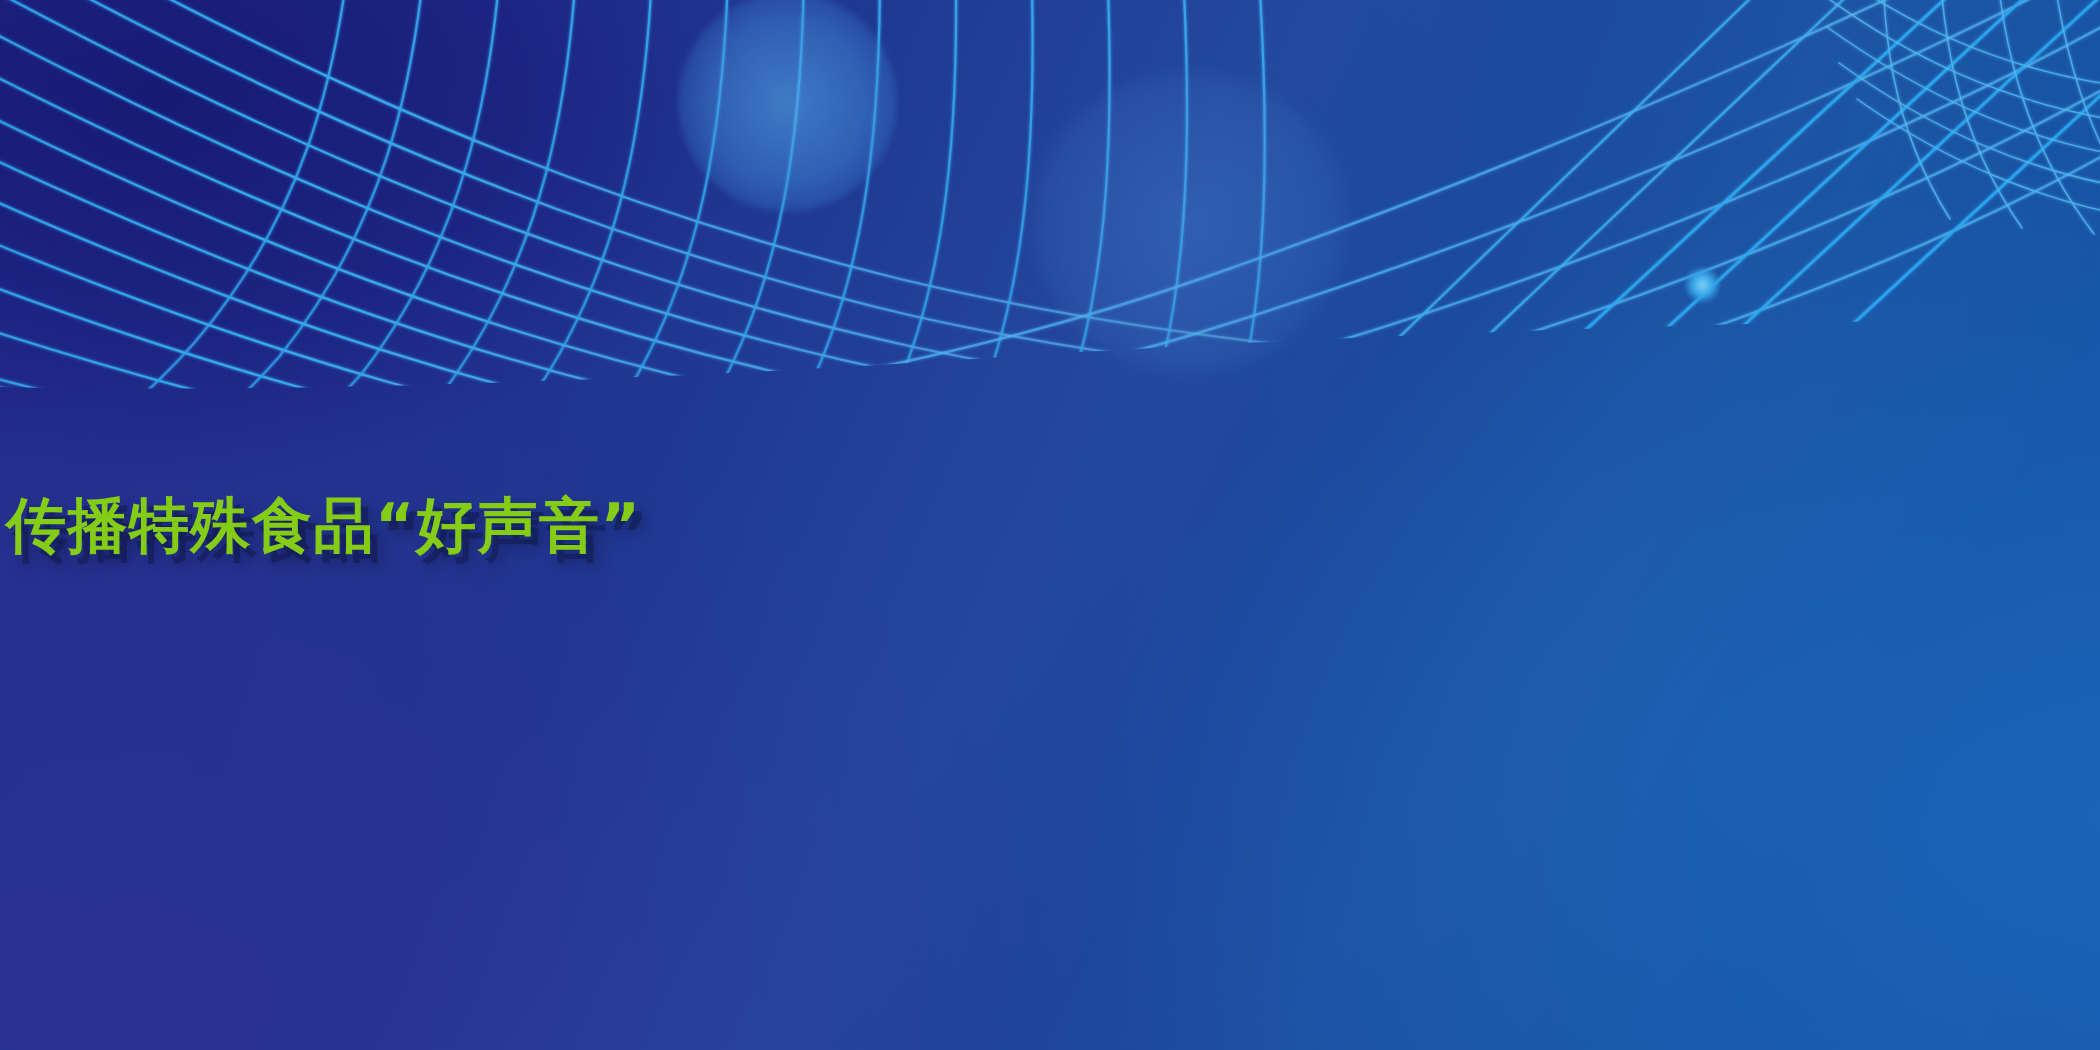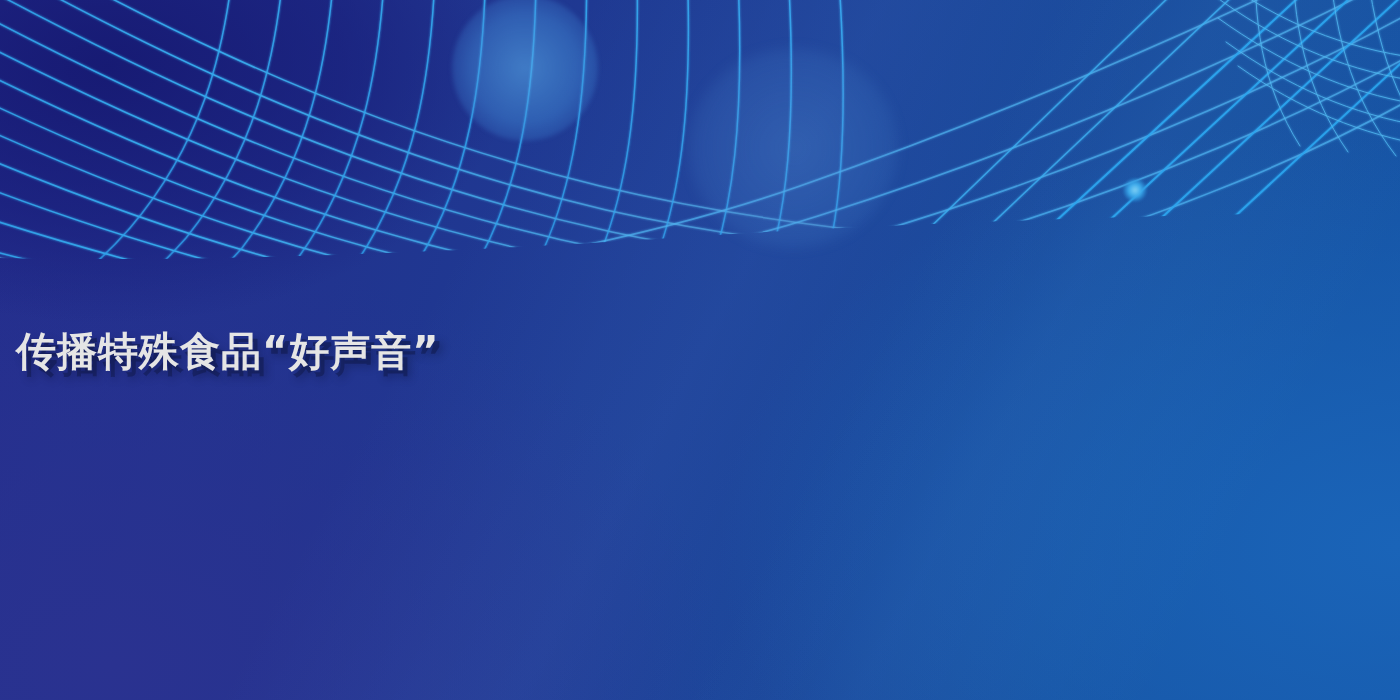--- a/index.html
+++ b/index.html
@@ -90,28 +90,28 @@
   .glow-dot {
     left: 1123px; top: 178px;
     width: 24px; height: 24px;
     background: radial-gradient(circle at 50% 50%,
       #7fd0f5 0%, #39a7ea 38%, rgba(40,140,215,0.35) 66%, rgba(40,140,215,0) 100%);
     filter: blur(1.2px);
   }
   
   .headline {
     position: absolute;
-    left: 16px;
+    left: 4px;
     top: 276px;
     width: 1378px;
     height: 150px;
     display: flex;
     align-items: center;
     white-space: nowrap;
-    color: #e5e5e5;
+    color: #84cc16;
     font-size: 128px;
     line-height: 1;
     font-weight: 700;
     letter-spacing: 1px;
     text-shadow:
       5px 6px 0 rgba(12,18,60,0.42),
       7px 8px 9px rgba(8,14,48,0.40);
     font-family: "DejaVu Sans", "Liberation Sans", sans-serif;
     -webkit-font-smoothing: antialiased;
   }

